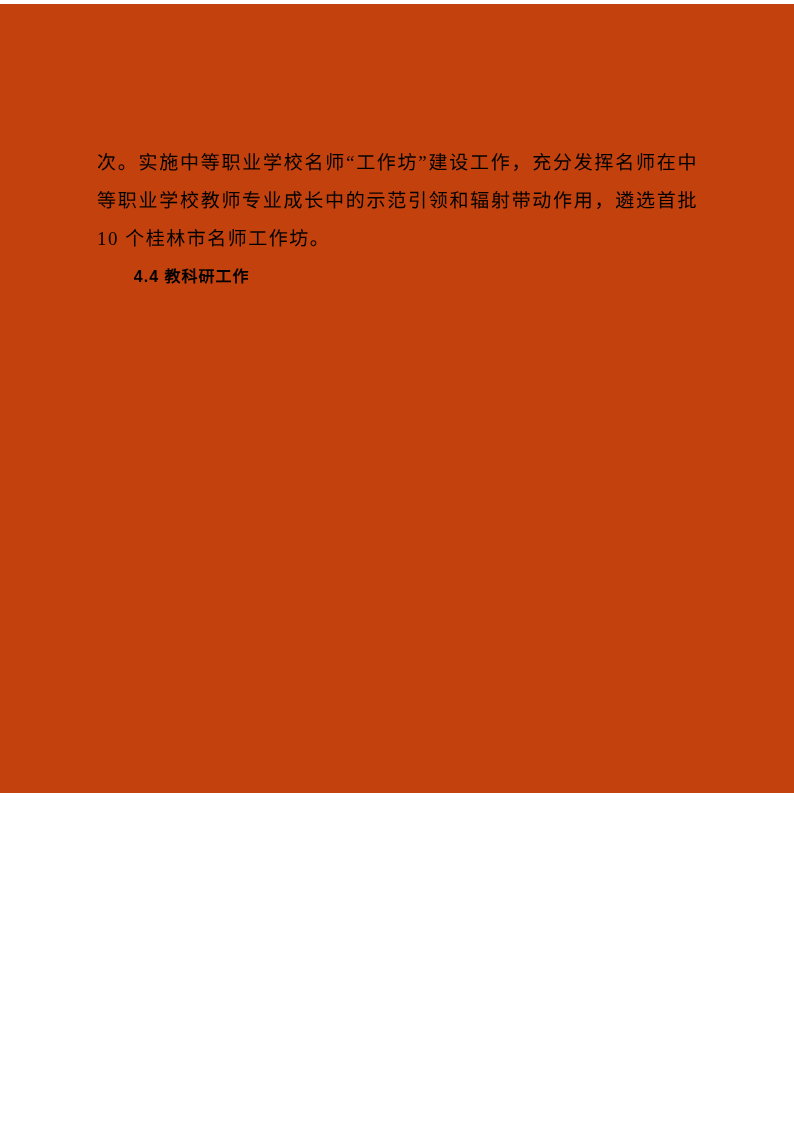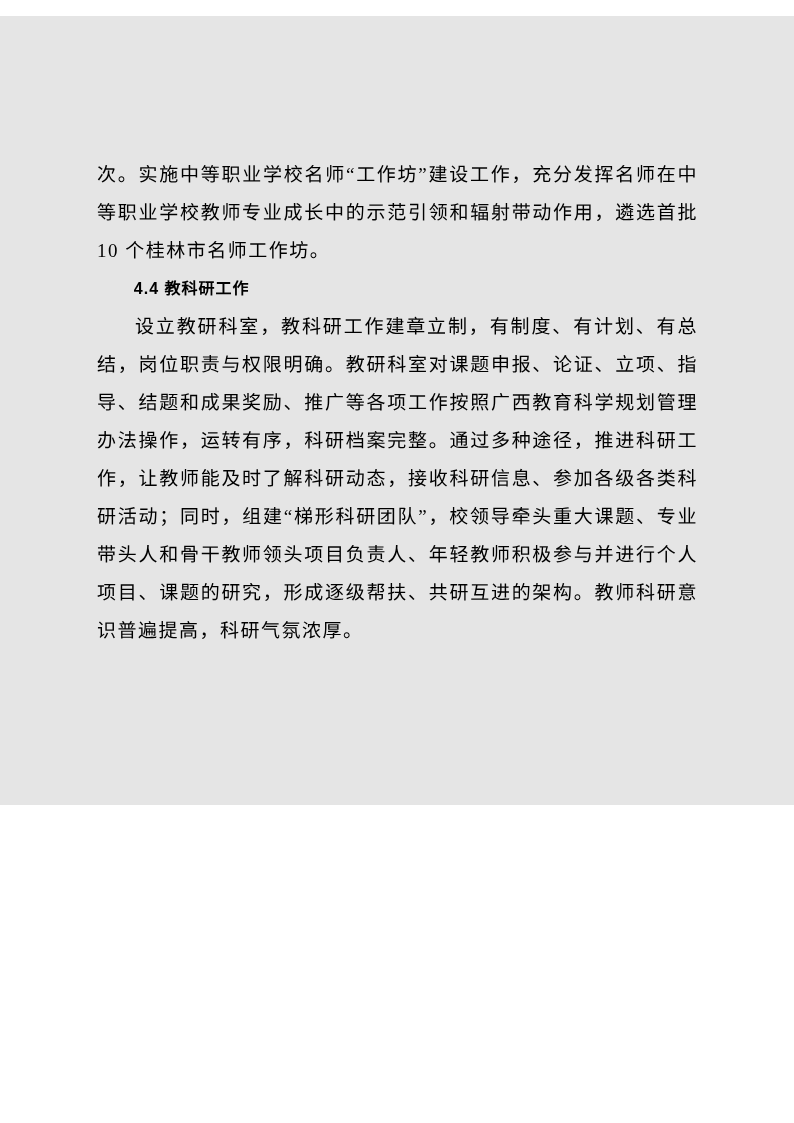--- a/index.html
+++ b/index.html
@@ -5,22 +5,22 @@
 <style>
   html, body {
     margin: 0;
     padding: 0;
     background: #ffffff;
   }
   .page {
     position: relative;
     width: 794px;
     height: 789px;
-    margin: 16px auto;
-    background: #e5e5e5;
+    margin: 4px auto;
+    background: #c2410c;
     overflow: hidden;
     color: #000000;
   }
   .content {
     position: absolute;
     left: 97px;
     top: 140px;
     width: 601px;
   }
   .body-para {
@@ -65,21 +65,20 @@
 <body>
 
 <div class="page">
 
   <main class="content">
 
     <p class="body-para continuation">次。实施中等职业学校名师“工作坊”建设工作，充分发挥名师在中等职业学校教师专业成长中的示范引领和辐射带动作用，遴选首批 10 个桂林市名师工作坊。</p>
 
     <h2 class="section-heading">4.4 教科研工作</h2>
 
-    <p class="body-para">设立教研科室，教科研工作建章立制，有制度、有计划、有总结，岗位职责与权限明确。教研科室对课题申报、论证、立项、指导、结题和成果奖励、推广等各项工作按照广西教育科学规划管理办法操作，运转有序，科研档案完整。通过多种途径，推进科研工作，让教师能及时了解科研动态，接收科研信息、参加各级各类科研活动；同时，组建“梯形科研团队”，校领导牵头重大课题、专业带头人和骨干教师领头项目负责人、年轻教师积极参与并进行个人项目、课题的研究，形成逐级帮扶、共研互进的架构。教师科研意识普遍提高，科研气氛浓厚。</p>
 
 
 
   </main>
 
   <footer class="page-footer">
     <span class="page-number">20 / 41</span>
   </footer>
 
 </div>

